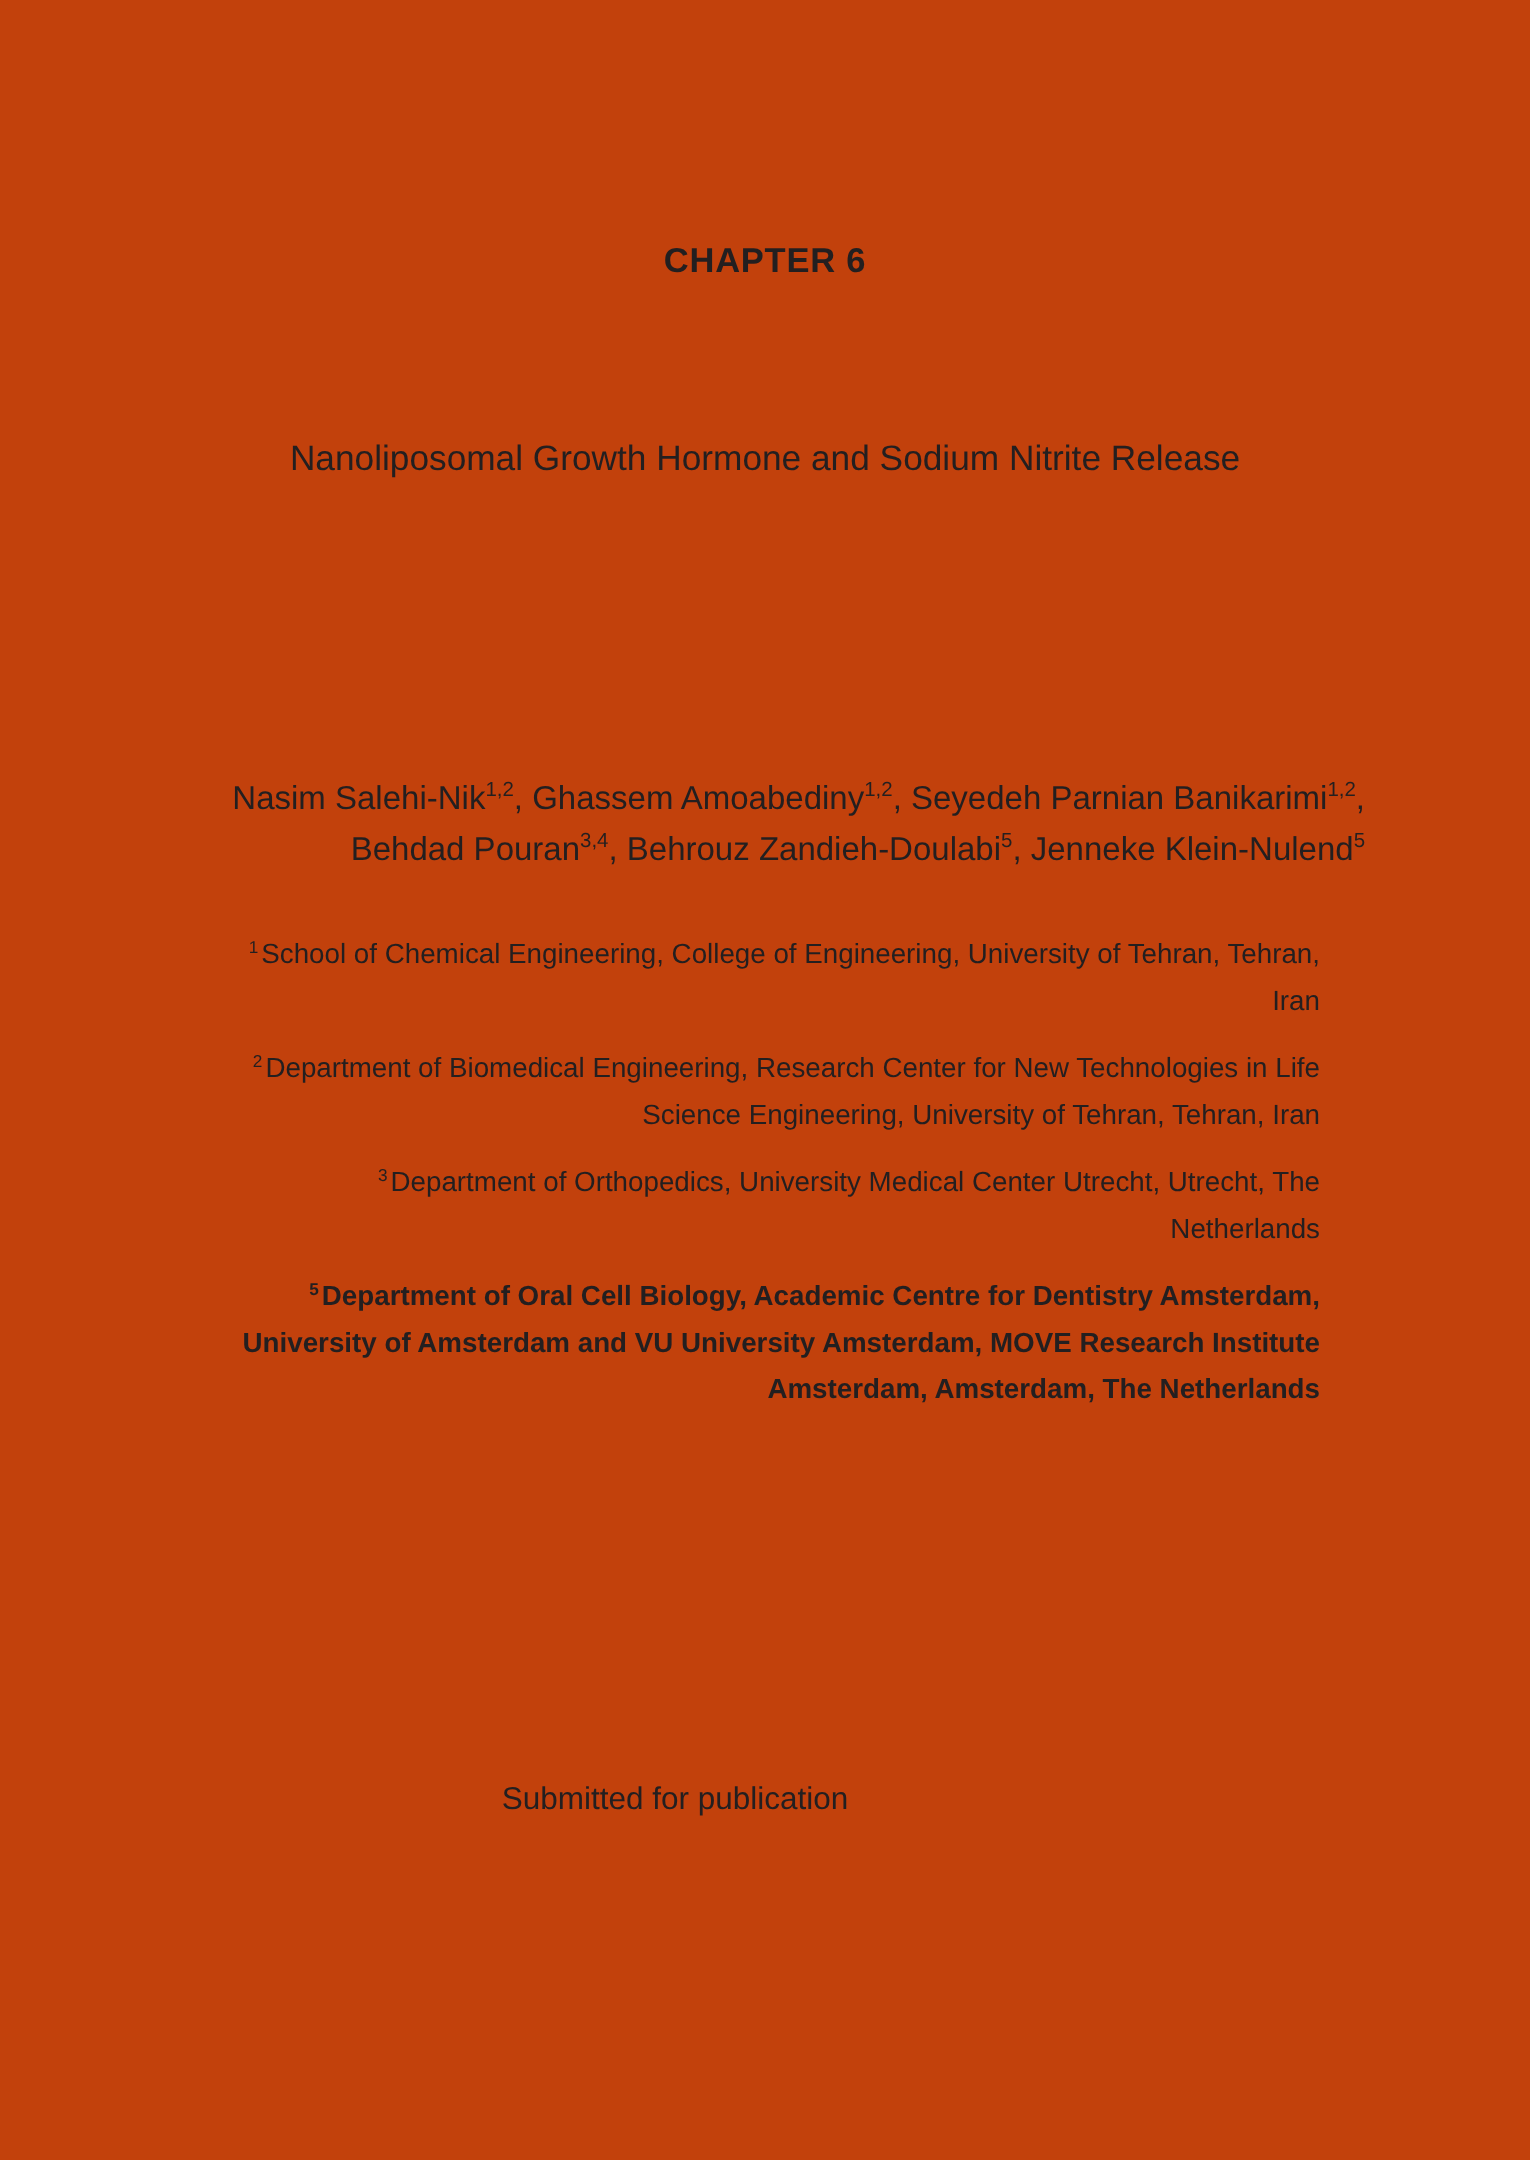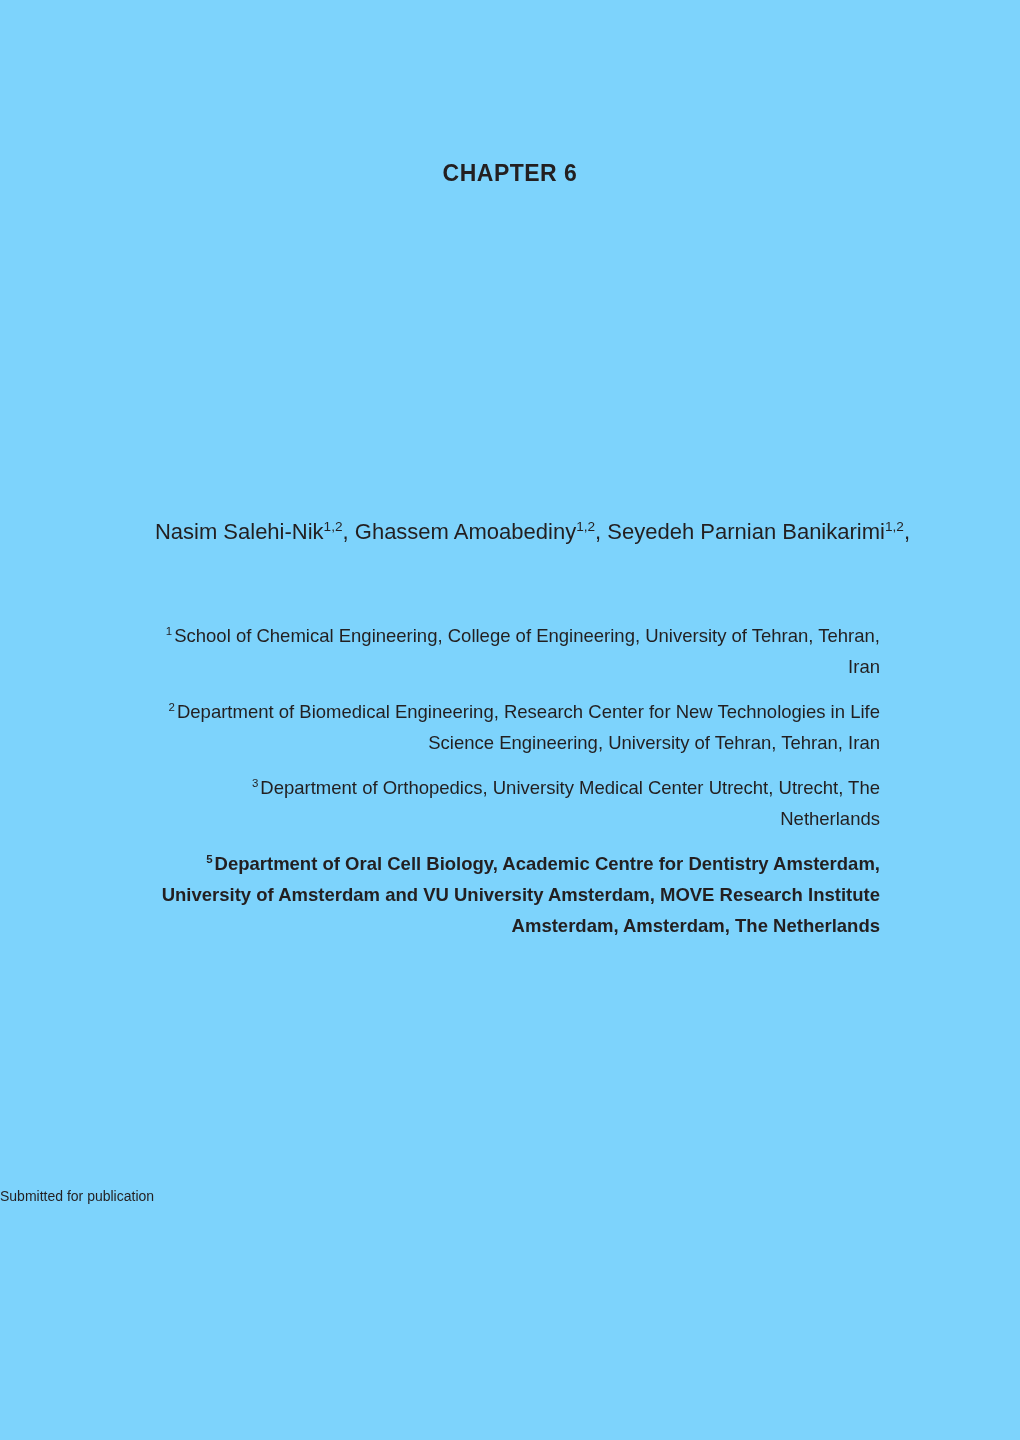--- a/index.html
+++ b/index.html
@@ -12,21 +12,21 @@
     background: #ffffff;
     font-family: "Liberation Sans", sans-serif;
     color: #231f20;
     -webkit-font-smoothing: antialiased;
   }
   .page {
     position: relative;
     width: 1020px;
     height: 1440px;
     box-sizing: border-box;
-    background: #7dd3fc;
+    background: #c2410c;
   }
   .chapter-label {
     position: absolute;
     top: 160px;
     left: 0;
     width: 1020px;
     text-align: center;
     font-size: 23px;
     font-weight: bold;
     letter-spacing: 0.5px;
@@ -65,22 +65,22 @@
   }
   .affil:last-child {
     margin-bottom: 0;
     font-weight: bold;
   }
   .submitted {
     position: absolute;
     top: 1188px;
     left: 0;
     width: 900px;
-    text-align: left;
-    font-size: 14px;
+    text-align: center;
+    font-size: 21px;
   }
   sup {
     font-size: 0.62em;
     vertical-align: super;
     line-height: 0;
   }
   .sup-lead {
     font-size: 0.62em;
     vertical-align: super;
     line-height: 0;
@@ -88,24 +88,26 @@
   }
 </style>
 </head>
 <body>
 
 <div class="page">
 
   <div class="chapter-label">CHAPTER 6</div>
 
   <div class="paper-title">
+    <div>Nanoliposomal Growth Hormone and Sodium Nitrite Release</div>
   </div>
 
   <div class="authors">
     <div><span>Nasim Salehi-Nik</span><sup>1,2</sup><span>, Ghassem Amoabediny</span><sup>1,2</sup><span>, Seyedeh Parnian Banikarimi</span><sup>1,2</sup><span>,</span></div>
+    <div><span>Behdad Pouran</span><sup>3,4</sup><span>, Behrouz Zandieh-Doulabi</span><sup>5</sup><span>, Jenneke Klein-Nulend</span><sup>5</sup></div>
   </div>
 
   <div class="affiliations">
     <div class="affil"><span class="sup-lead">1</span><span>School of Chemical Engineering, College of Engineering, University of Tehran, Tehran, Iran</span></div>
     <div class="affil"><span class="sup-lead">2</span><span>Department of Biomedical Engineering, Research Center for New Technologies in Life Science Engineering, University of Tehran, Tehran, Iran</span></div>
     <div class="affil"><span class="sup-lead">3</span><span>Department of Orthopedics, University Medical Center Utrecht, Utrecht, The Netherlands</span></div>
     <div class="affil"><span class="sup-lead">5</span><span>Department of Oral Cell Biology, Academic Centre for Dentistry Amsterdam, University of Amsterdam and VU University Amsterdam, MOVE Research Institute Amsterdam, Amsterdam, The Netherlands</span></div>
   </div>
 
   <div class="submitted">Submitted for publication</div>

